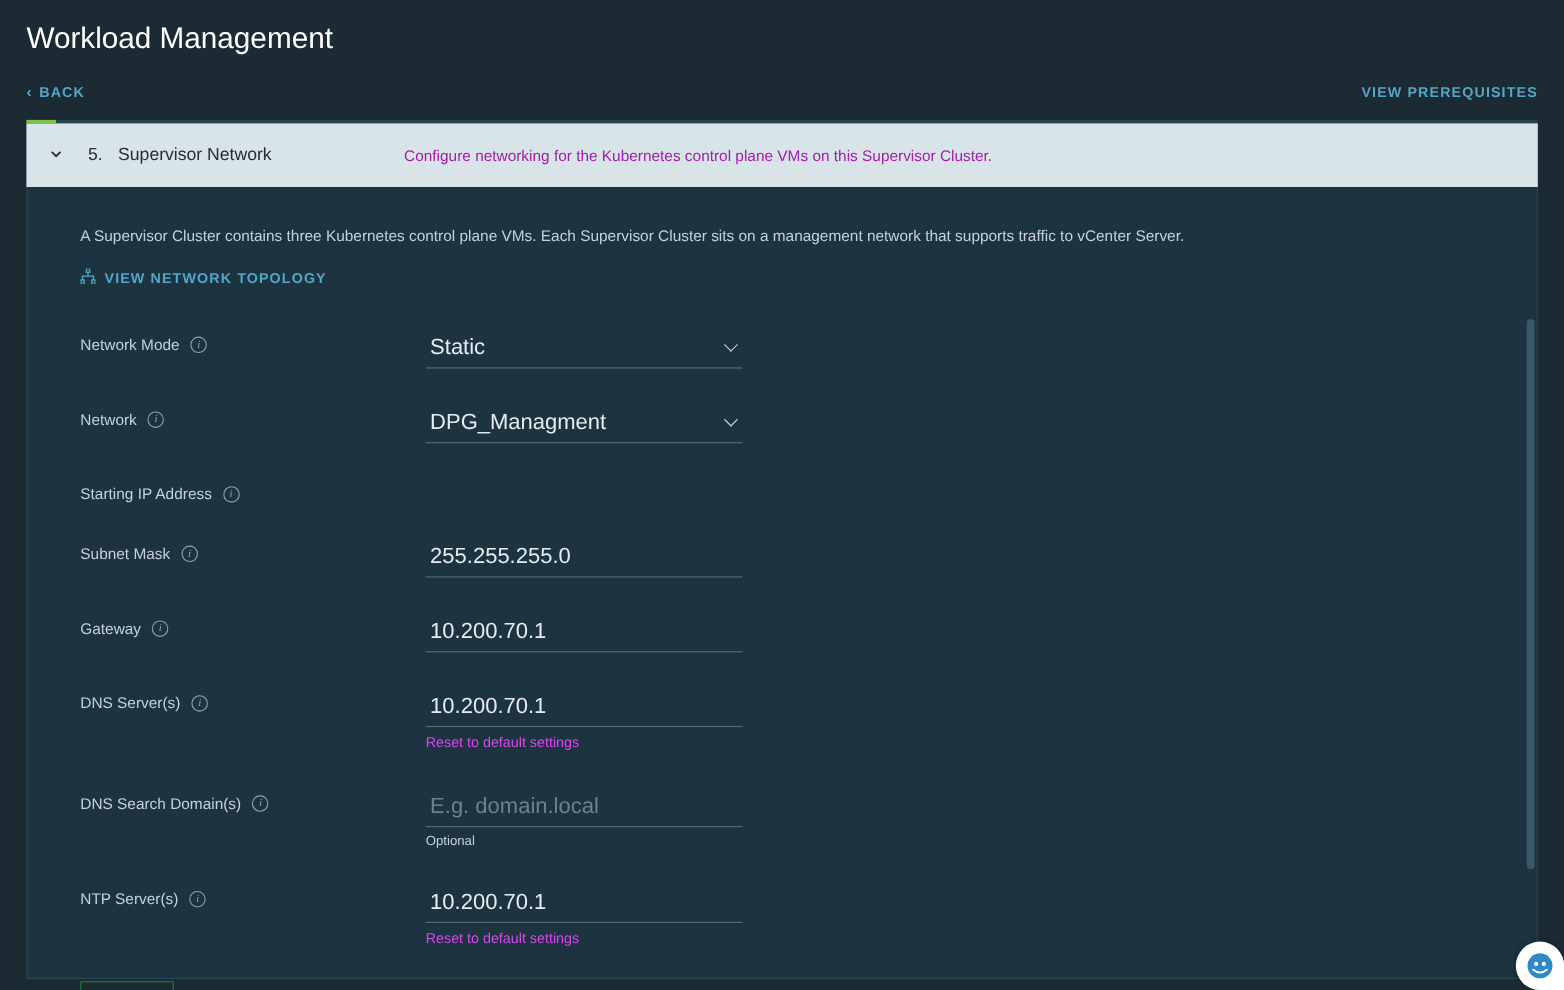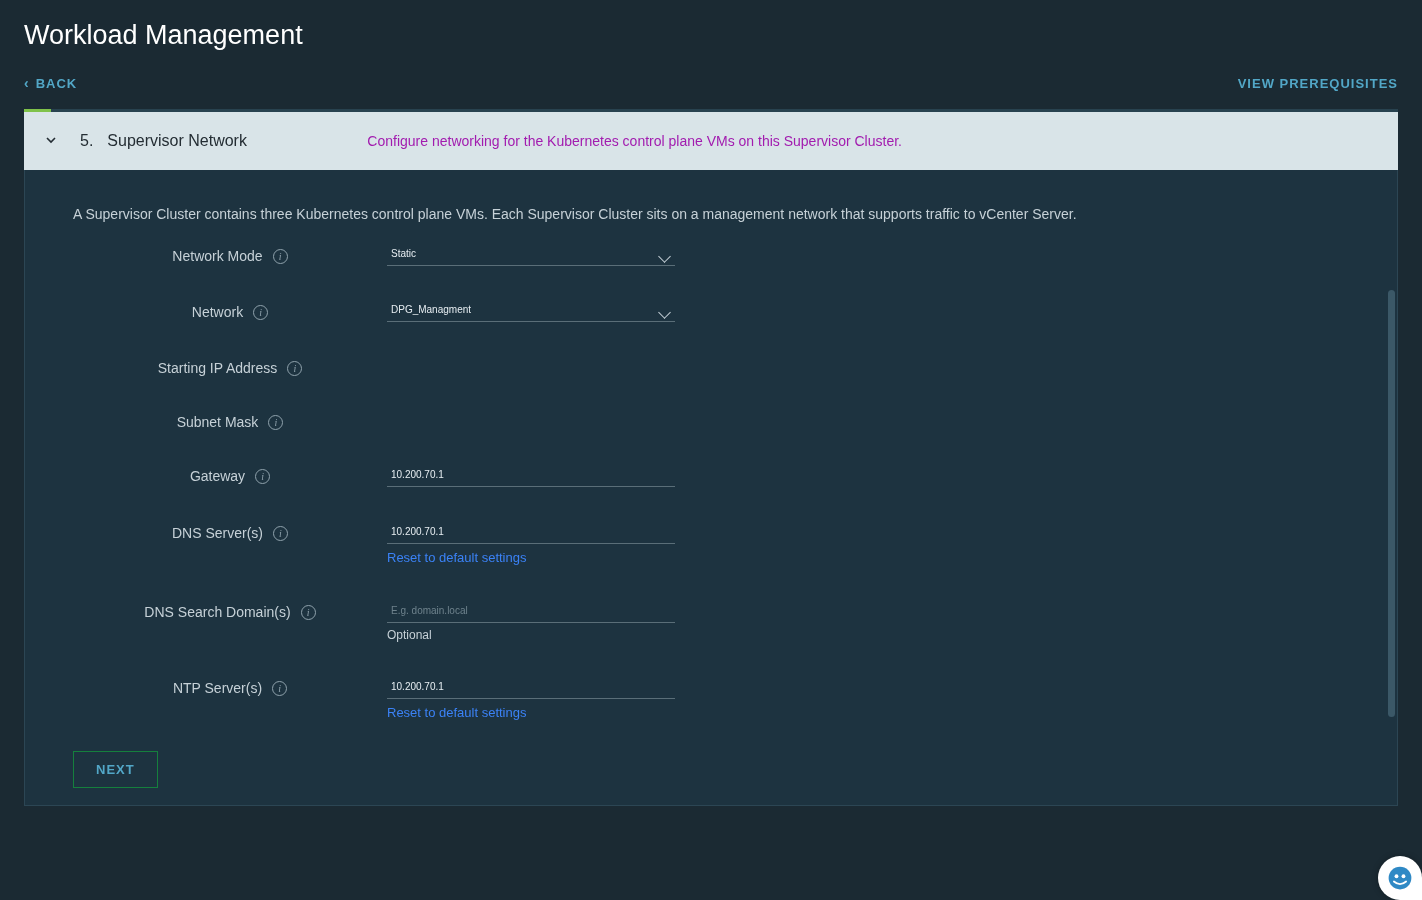--- a/index.html
+++ b/index.html
@@ -87,21 +87,21 @@
     font-size: 14px;
     color: #a21caf;
     flex: 1;
   }
   .step-body {
     margin: 0 24px;
     background: #1d3340;
     border: 1px solid #2c4654;
     border-top: none;
     padding: 36px 48px 30px 48px;
-    height: 636px;
+    height: 720px;
     position: relative;
   }
   .intro-text {
     font-size: 14px;
     color: #c6d1d7;
     margin-bottom: 22px;
   }
   .view-topology {
     color: #52a7c7;
     font-size: 13px;
@@ -119,21 +119,20 @@
     margin-bottom: 34px;
   }
   .form-row.tight { margin-bottom: 20px; }
   .form-label {
     width: 314px;
     display: flex;
     align-items: center;
     font-size: 14px;
     color: #c6d1d7;
     padding-top: 4px;
-    justify-content: center;
   }
   .info-icon {
     display: inline-flex;
     align-items: center;
     justify-content: center;
     width: 15px; height: 15px;
     border: 1.3px solid #8fa2ac;
     border-radius: 50%;
     font-size: 10px;
     font-style: italic;
@@ -144,41 +143,41 @@
   }
   .form-control {
     width: 288px;
   }
   .select, .text-input {
     width: 100%;
     background: transparent;
     border: none;
     border-bottom: 1px solid #5a6e78;
     color: #e6edf1;
-    font-size: 10px;
+    font-size: 20px;
     padding: 4px 4px 6px 4px;
     outline: none;
   }
   .select-wrap {
     position: relative;
   }
   .select-wrap::after {
     content: "";
     position: absolute;
     right: 6px;
     top: 8px;
     width: 8px; height: 8px;
     border-right: 1.5px solid #c6d1d7;
     border-bottom: 1.5px solid #c6d1d7;
     transform: rotate(45deg);
     pointer-events: none;
   }
   .text-input::placeholder { color: #6e828c; }
   .helper-link {
-    color: #3b82f6;
+    color: #d946ef;
     font-size: 13px;
     margin-top: 6px;
     cursor: pointer;
     display: inline-block;
   }
   .helper-text {
     color: #c6d1d7;
     font-size: 12px;
     margin-top: 5px;
   }
@@ -251,20 +250,31 @@
     </span>
     <span class="num">5.</span>
     <span class="title">Supervisor Network</span>
     <span class="desc">Configure networking for the Kubernetes control plane VMs on this Supervisor Cluster.</span>
   </div>
 
   <div class="step-body">
 
     <p class="intro-text">A Supervisor Cluster contains three Kubernetes control plane VMs. Each Supervisor Cluster sits on a management network that supports traffic to vCenter Server.</p>
 
+    <div class="view-topology">
+      <span class="topo-icon">
+        <svg width="14" height="14" viewBox="0 0 14 14" fill="none" stroke="#52a7c7" stroke-width="1.2">
+          <rect x="5.5" y="0.5" width="3" height="3"></rect>
+          <rect x="0.5" y="10.5" width="3" height="3"></rect>
+          <rect x="10.5" y="10.5" width="3" height="3"></rect>
+          <path d="M7 3.5 V7 M7 7 H2 V10.5 M7 7 H12 V10.5"></path>
+        </svg>
+      </span>
+      <span>VIEW NETWORK TOPOLOGY</span>
+    </div>
 
     
     <div class="form-row">
       <div class="form-label">
         <span>Network Mode</span>
         <span class="info-icon">i</span>
       </div>
       <div class="form-control select-wrap">
         <div class="select">Static</div>
       </div>
@@ -287,20 +297,23 @@
         <span>Starting IP Address</span>
         <span class="info-icon">i</span>
       </div>
     </div>
 
     
     <div class="form-row">
       <div class="form-label">
         <span>Subnet Mask</span>
         <span class="info-icon">i</span>
+      </div>
+      <div class="form-control">
+        <input class="text-input" type="text" value="255.255.255.0" style="">
       </div>
     </div>
 
     
     <div class="form-row">
       <div class="form-label">
         <span>Gateway</span>
         <span class="info-icon">i</span>
       </div>
       <div class="form-control">

